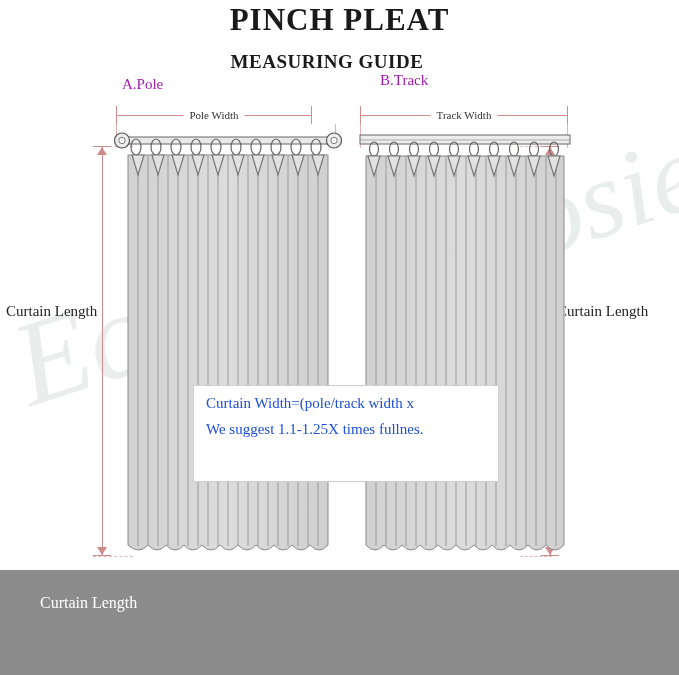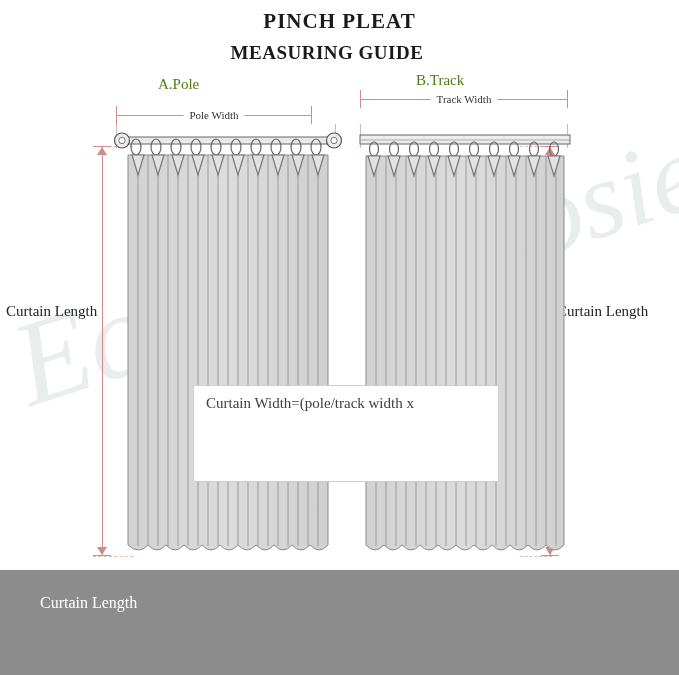--- a/index.html
+++ b/index.html
@@ -22,43 +22,41 @@
     height: 675px;
   }
 
   
   .title {
     position: absolute;
     top: 2px;
     left: 0;
     width: 679px;
     text-align: center;
-    font-size: 21px;
+    font-size: 31px;
     font-weight: bold;
     letter-spacing: 1px;
     font-family: "Liberation Serif", serif;
-    margin-top: 7px;
   }
   .subtitle {
     position: absolute;
-    top: 42px;
+    top: 51px;
     left: 0;
     width: 654px;
     text-align: center;
     font-size: 19px;
     font-weight: bold;
     letter-spacing: 0.5px;
   }
 
   
   .panel-label {
     position: absolute;
     font-size: 15px;
-    color: #4d7c0f;
-    margin-left: 36px;
+    color: #a21caf;
   }
   #label-pole  { left: 122px; top: 76px; }
   #label-track { left: 380px; top: 72px; }
 
   
   .wmeasure {
     position: absolute;
     height: 18px;
   }
   .wmeasure .bar {
@@ -83,21 +81,21 @@
     top: 0px;
     left: 50%;
     transform: translateX(-50%);
     background: #ffffff;
     padding: 0 6px;
     font-size: 11px;
     color: #333;
     line-height: 18px;
   }
   #wm-pole  { left: 116px; top: 106px; width: 196px; }
-  #wm-track { left: 360px; top: 90px; width: 208px; }
+  #wm-track { left: 360px; top: 106px; width: 208px; }
 
   
   .vguide {
     position: absolute;
     width: 1px;
     background: #e0b4b4;
   }
 
   
   .lmeasure {
@@ -164,21 +162,21 @@
     height: 97px;
     background: #ffffff;
     border: 1px solid #cfcfcf;
     padding: 8px 12px;
     box-sizing: border-box;
   }
   .note-box p {
     margin: 0 0 7px 0;
     font-size: 15px;
     line-height: 1.25;
-    color: #404040;
+    color: #1d4ed8;
   }
 
   
   .bottom-bar {
     position: absolute;
     left: 0;
     top: 570px;
     width: 679px;
     height: 105px;
     background: #8c8c8c;
@@ -401,20 +399,21 @@
           <path d="M150 31 L156 51 L162 31 Z"></path>
           <path d="M170 31 L176 51 L182 31 Z"></path>
           <path d="M190 31 L196 51 L202 31 Z"></path>
         </g>
       </g>
     </svg>
   </div>
 
   <div class="note-box">
     <p>Curtain Width=(pole/track width x</p>
+    <p>We suggest 1.1-1.25X times fullnes.</p>
   </div>
 
   <div class="bottom-bar">
     <div class="bottom-inner">
       <div class="bottom-title">Curtain Length</div>
     </div>
   </div>
 
 </div>
 

